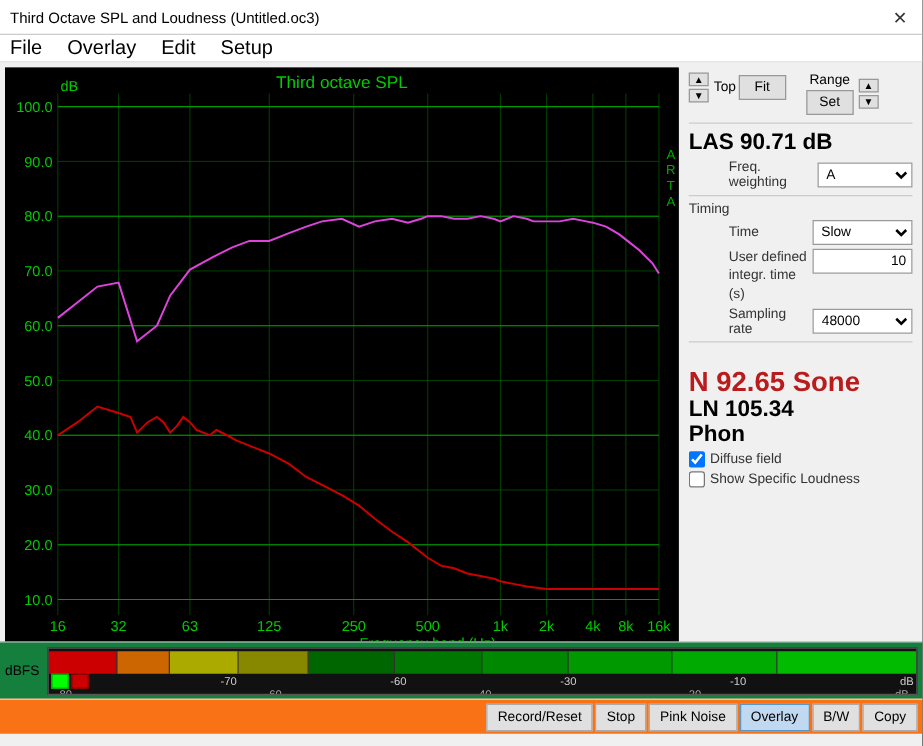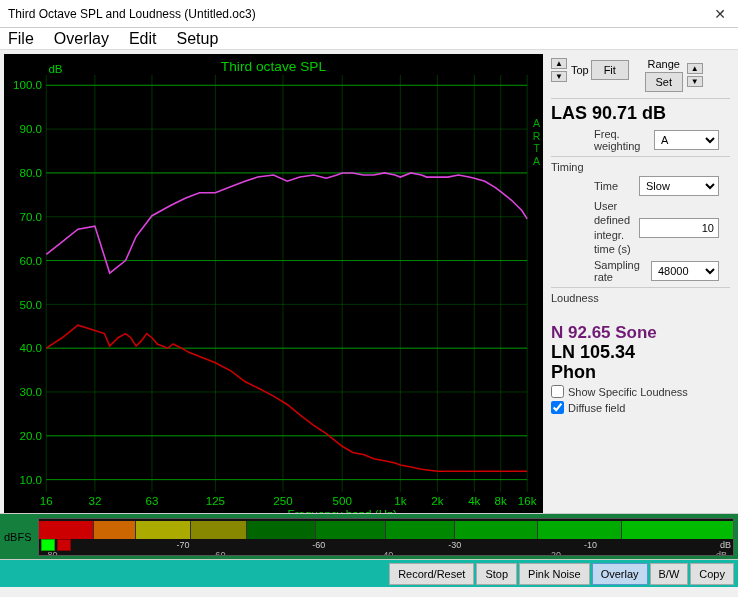--- a/index.html
+++ b/index.html
@@ -64,21 +64,21 @@
       display: flex;
       align-items: center;
       padding: 0 4px;
       border-top: 1px solid #ccc;
       gap: 2px;
     }
 
     
     .bottom-bar {
       height: 28px;
-      background: #14b8a6;
+      background: #f97316;
       display: flex;
       align-items: center;
       justify-content: flex-end;
       padding: 0 4px;
       gap: 2px;
       border-top: 1px solid #ccc;
     }
     .btn {
       height: 22px;
       padding: 0 8px;
@@ -89,21 +89,21 @@
       white-space: nowrap;
     }
     .btn.active { background: #c0d8f0; border-color: #5599cc; }
 
     .rp-section-label { font-size: 11px; color: #333; margin: 4px 0 2px 0; }
     .rp-big-value { font-size: 20px; font-weight: bold; color: #000; margin: 2px 0 4px 0; }
     .rp-row {
       display: flex;
       align-items: center;
       justify-content: space-between;
-      margin: 3px 11px;
+      margin: 3px 0;
       padding-left: 32px;
     }
     .rp-row-label { font-size: 11px; color: #333; }
     .rp-select {
       height: 20px;
       font-size: 11px;
       border: 1px solid #999;
       background: #fff;
       padding: 0 2px;
       width: 80px;
@@ -112,21 +112,21 @@
       height: 20px;
       font-size: 11px;
       border: 1px solid #999;
       background: #fff;
       padding: 0 4px;
       width: 80px;
       text-align: right;
     }
     .rp-divider { border: none; border-top: 1px solid #ccc; margin: 4px 0; }
 
-    .rp-loudness-val { font-size: 17px; font-weight: bold; color: #701a75; line-height: 1.1; margin-top: 20px; }
+    .rp-loudness-val { font-size: 22px; font-weight: bold; color: #b91c1c; line-height: 1.1; margin-top: 20px; }
     .rp-loudness-sub { font-size: 18px; font-weight: bold; color: #000; line-height: 1.1; }
 
     .checkbox-row {
       display: flex;
       align-items: center;
       gap: 4px;
       margin: 3px 0;
     }
     .checkbox-row label { font-size: 11px; color: #333; }
 
@@ -397,46 +397,45 @@
 
     <div class="rp-section-label">Timing</div>
 
     <div class="rp-row">
       <span class="rp-row-label">Time</span>
       <select class="rp-select">
         <option>Slow</option><option>Fast</option><option>Impulse</option>
       </select>
     </div>
 
-    <div class="rp-row" style="align-items:center;">
+    <div class="rp-row" style="align-items:flex-start;">
       <span class="rp-row-label" style="max-width:80px; line-height:1.3;">User defined integr. time (s)</span>
       <input class="rp-input" value="10" style="">
     </div>
 
     <div class="rp-row">
       <span class="rp-row-label">Sampling rate</span>
       <select class="rp-select">
         <option>44100</option><option selected="">48000</option><option>96000</option>
       </select>
     </div>
 
     <hr class="rp-divider">
 
-    <div class="rp-section-label">Loudness</div>
     <div class="rp-loudness-val">N 92.65 Sone</div>
     <div class="rp-loudness-sub">LN 105.34</div>
     <div class="rp-loudness-sub">Phon</div>
 
     <div class="checkbox-row">
+      <input type="checkbox" checked="" style="">
+      <label>Diffuse field</label>
+    </div>
+    <div class="checkbox-row">
       <input type="checkbox" style="">
       <label>Show Specific Loudness</label>
-    </div>
-    <div class="checkbox-row">
-      <input type="checkbox" checked="" style="">
-      <label>Diffuse field</label>
     </div>
 
   </div>
 </div>
 
 <div class="dbfs-bar">
   <span class="dbfs-label">dBFS</span>
   <div style="flex:1; height:38px; background:#111; border:1px solid #555; position:relative; overflow:hidden;">
 
     <div style="display:flex; height:18px; margin-top:2px;">

